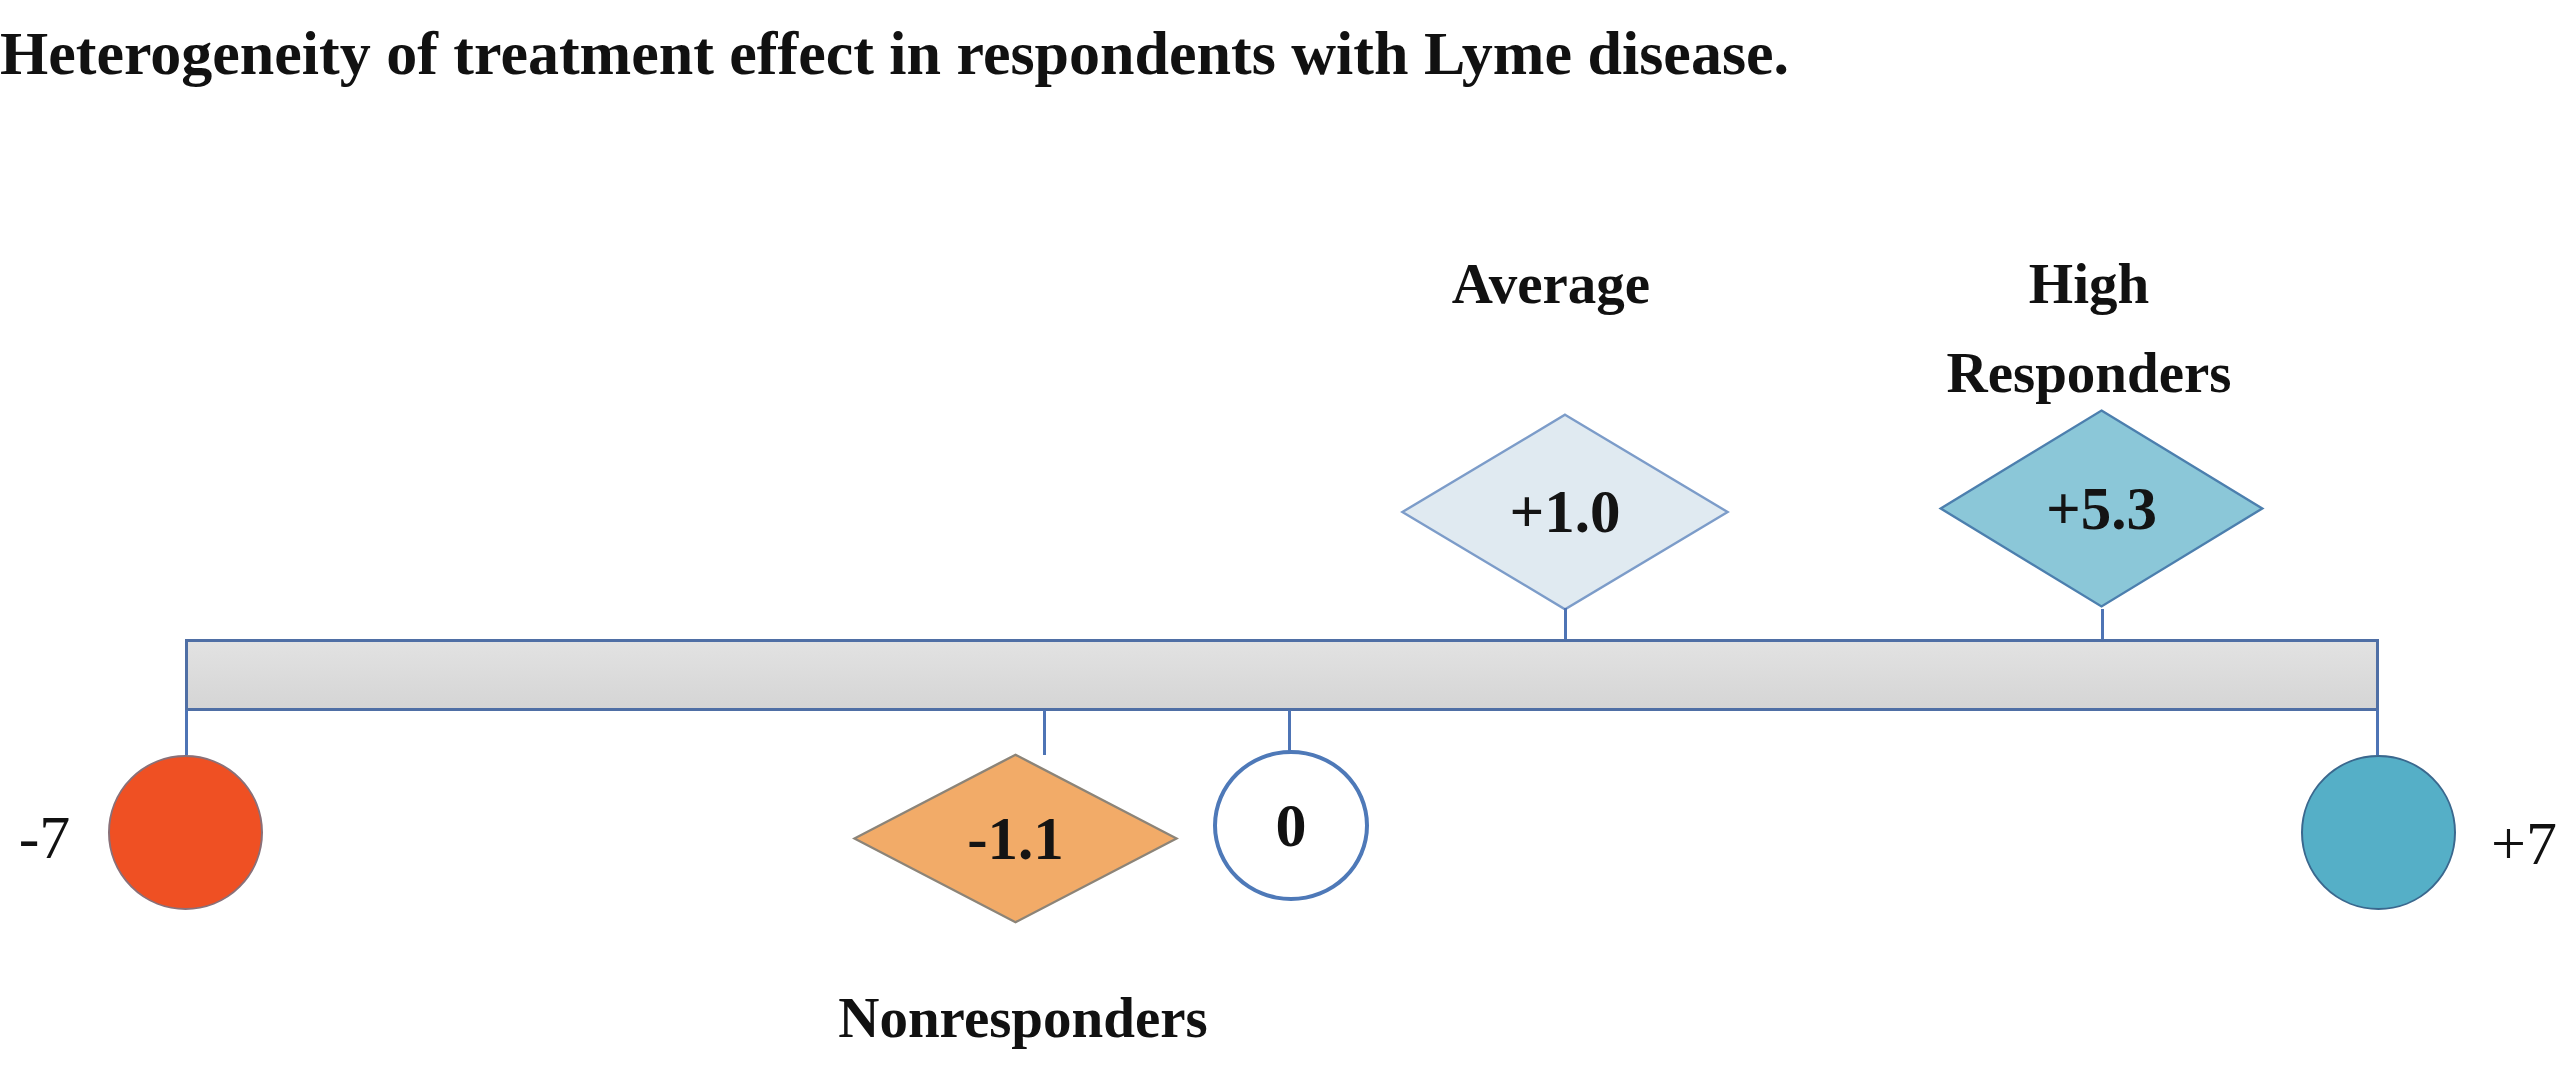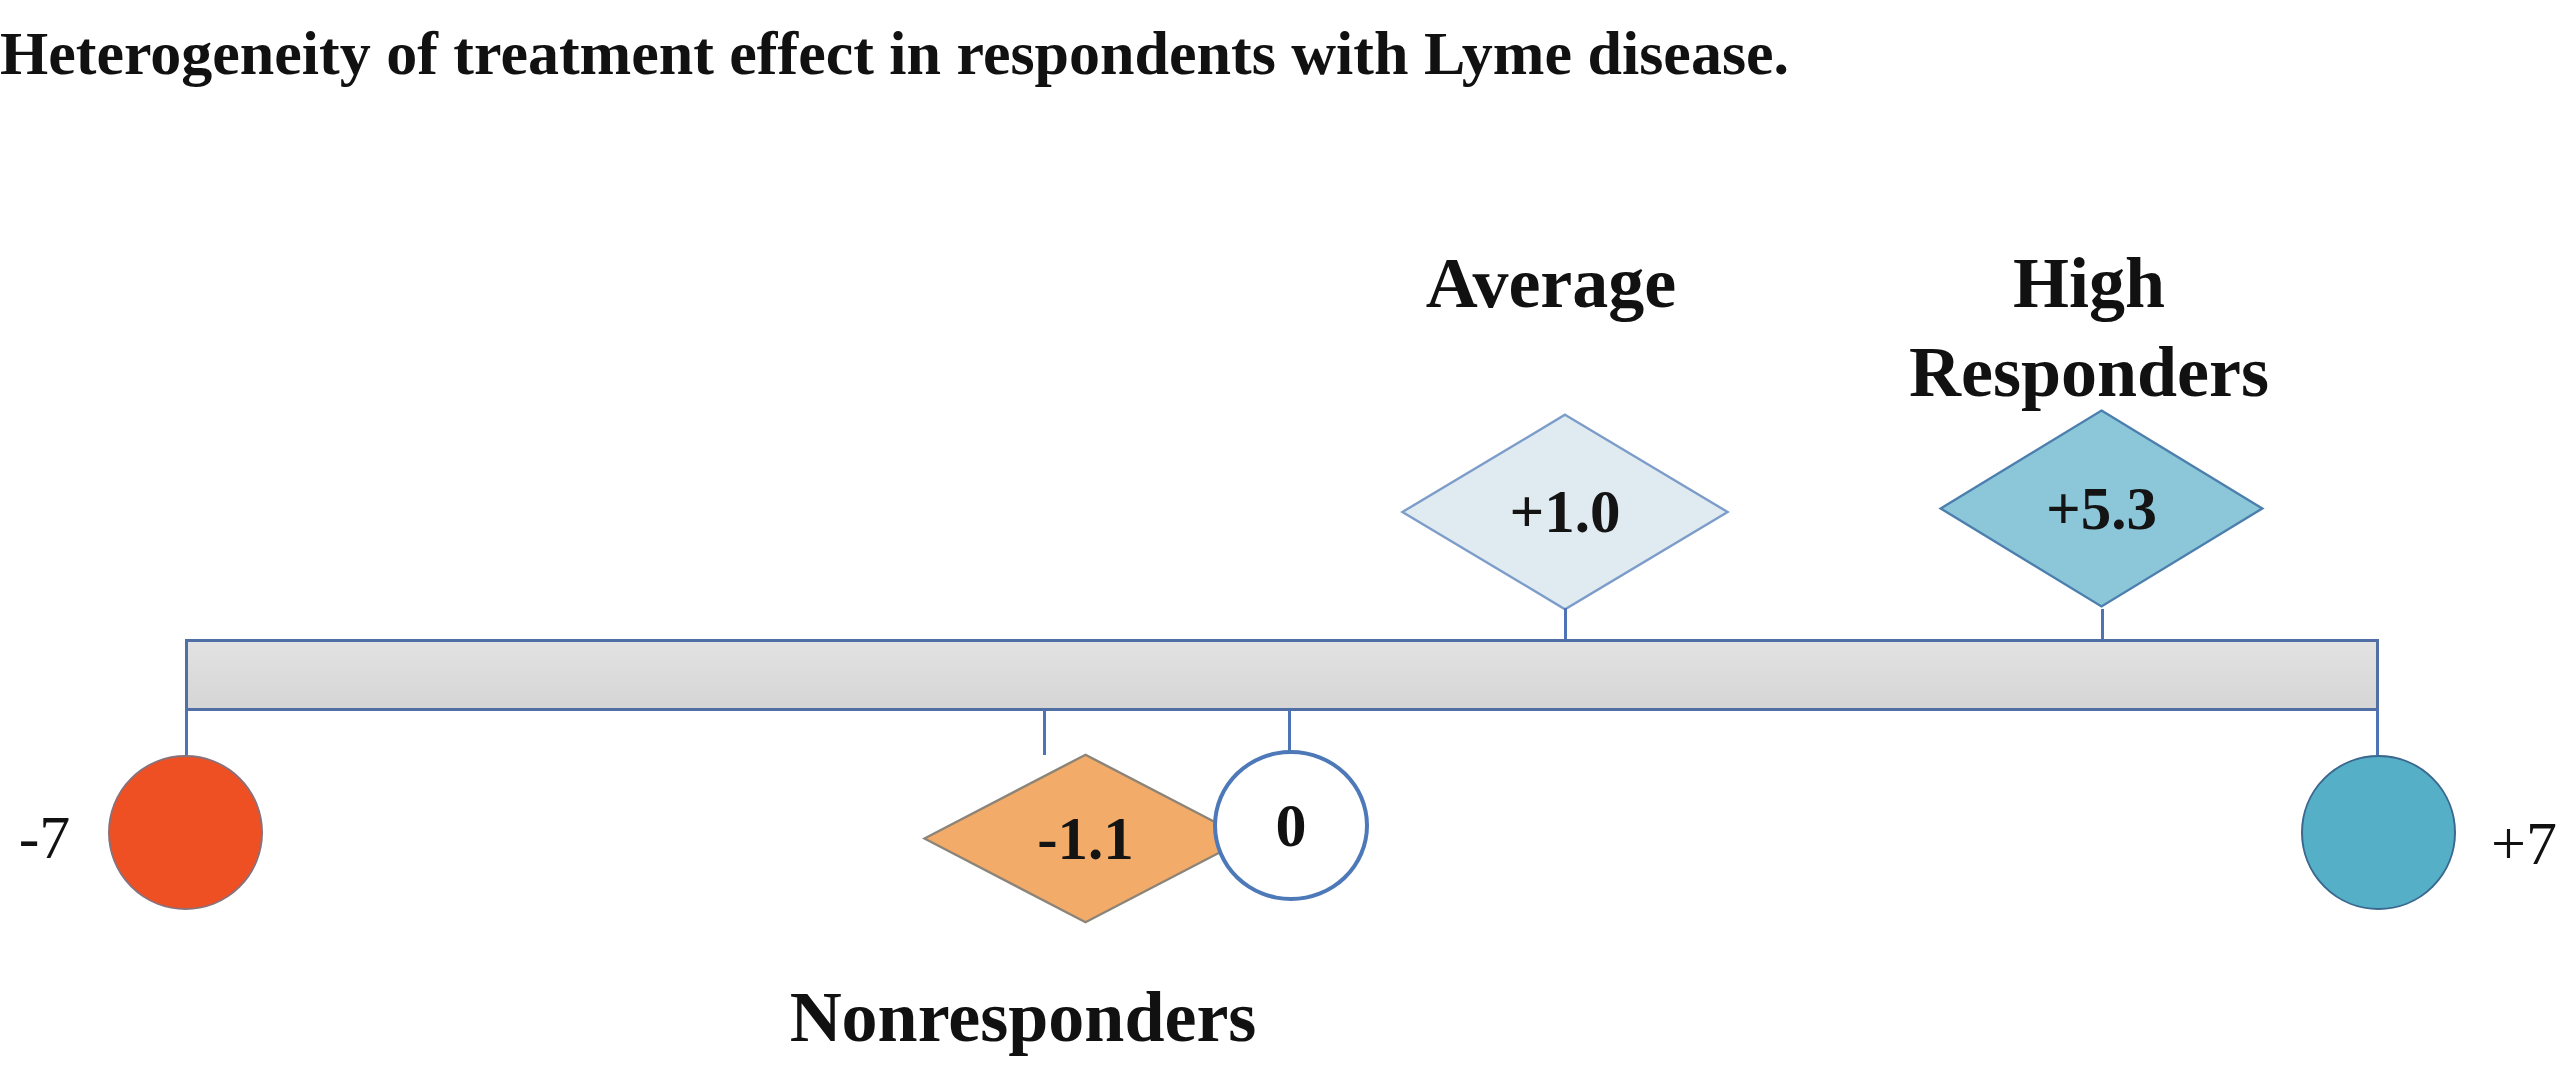--- a/index.html
+++ b/index.html
@@ -22,21 +22,21 @@
     top: 17.5px;
     width: 2535px;
     text-align: left;
     font-size: 62px;
     font-weight: bold;
     letter-spacing: 0px;
     white-space: nowrap;
   }
   .shape-label {
     text-align: center;
-    font-size: 72px;
+    font-size: 57px;
     font-weight: bold;
     line-height: 89px;
     white-space: nowrap;
   }
   .endpoint-label {
     font-size: 62px;
     font-weight: normal;
     text-align: center;
     line-height: 72px;
     white-space: nowrap;
@@ -132,21 +132,21 @@
   <div class="abs connector" style="left:2376px; top:710px; height:45px;"></div>
 
   <div class="abs endpoint-circle" style="left: 108px; top: 755px; background-color: rgb(239, 80, 35); border-color: rgb(138, 112, 120);"></div>
 
   <div class="abs endpoint-circle" style="left: 2301px; top: 755px; background-color: rgb(85, 175, 199); border-color: rgb(58, 104, 142);"></div>
 
   <div class="abs endpoint-label" style="left:0px; top:801px; width:89px;">-7</div>
 
   <div class="abs endpoint-label" style="left:2476px; top:807px; width:96px;">+7</div>
 
-  <div class="abs diamond-wrap" style="left:922px; top:753px; width:327px; height:171px;">
+  <div class="abs diamond-wrap" style="left:852px; top:753px; width:327px; height:171px;">
     <svg width="327" height="171" viewBox="0 0 410 214">
       <polygon points="205,2 407,107 205,212 3,107" stroke-width="3" stroke="#8C8478" fill="#F2AB68"></polygon>
     </svg>
     <div class="diamond-value">-1.1</div>
   </div>
 
   <div class="abs zero-circle">
     <span>0</span>
   </div>
 

